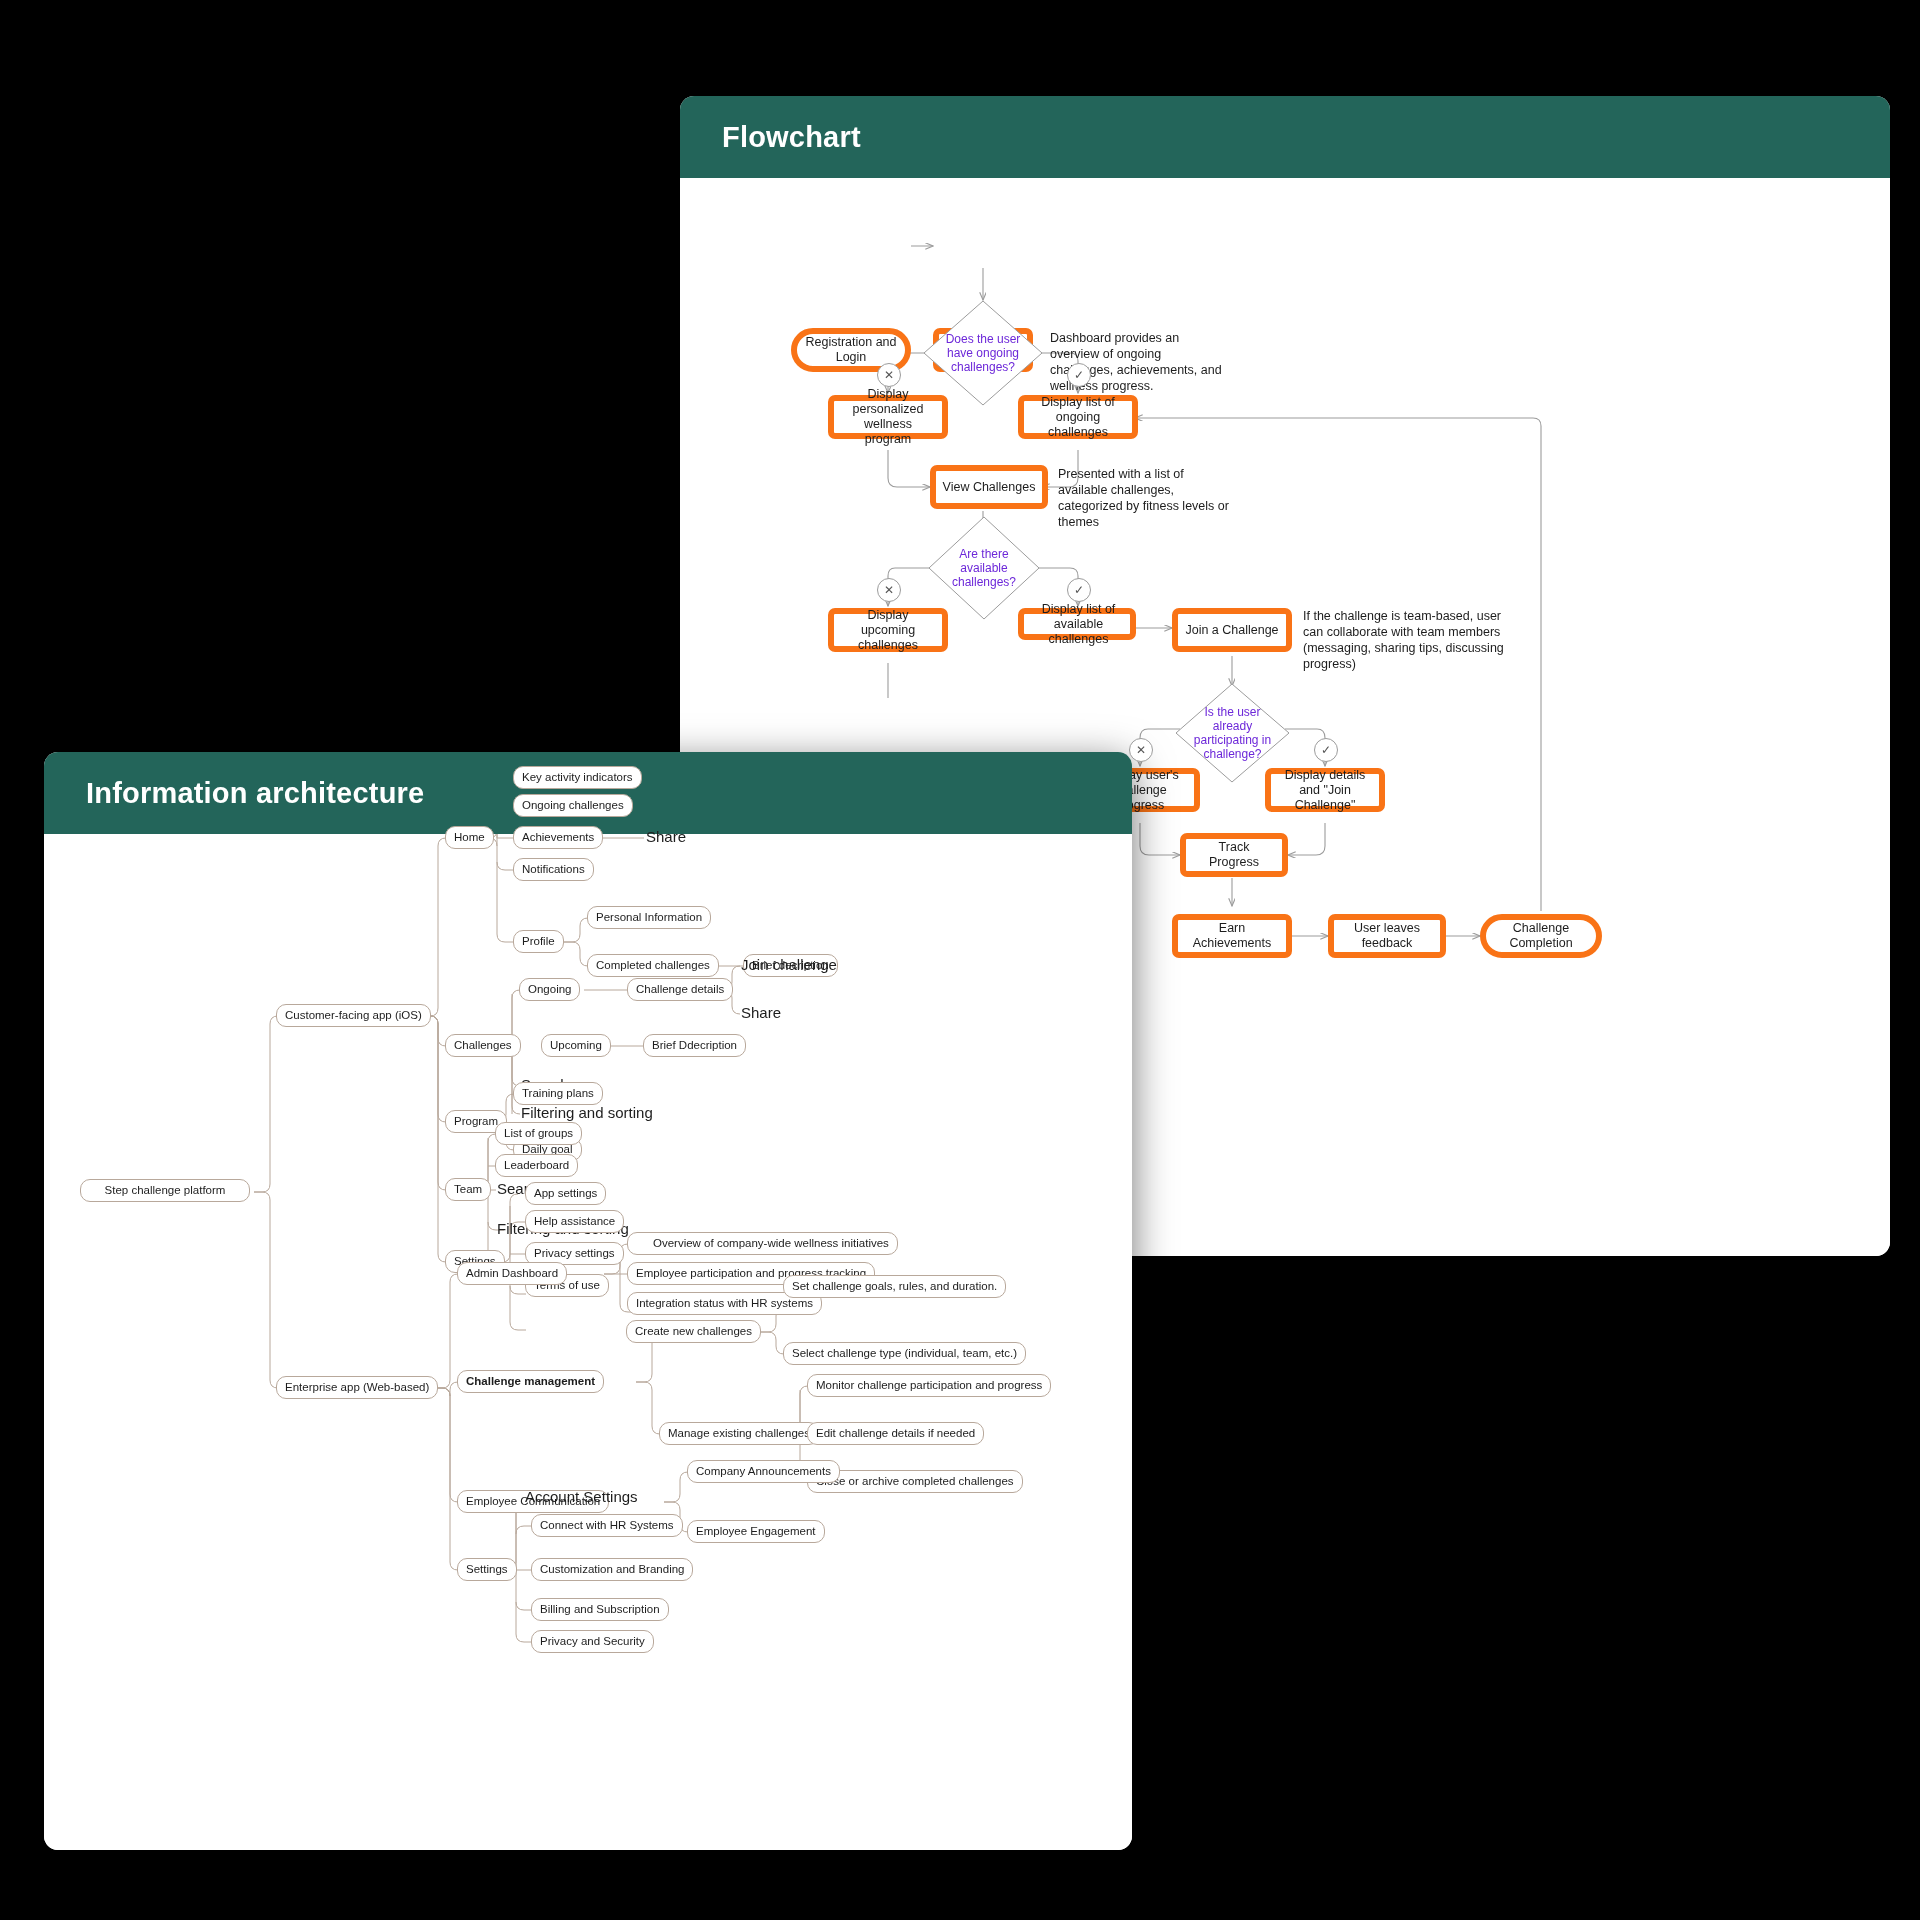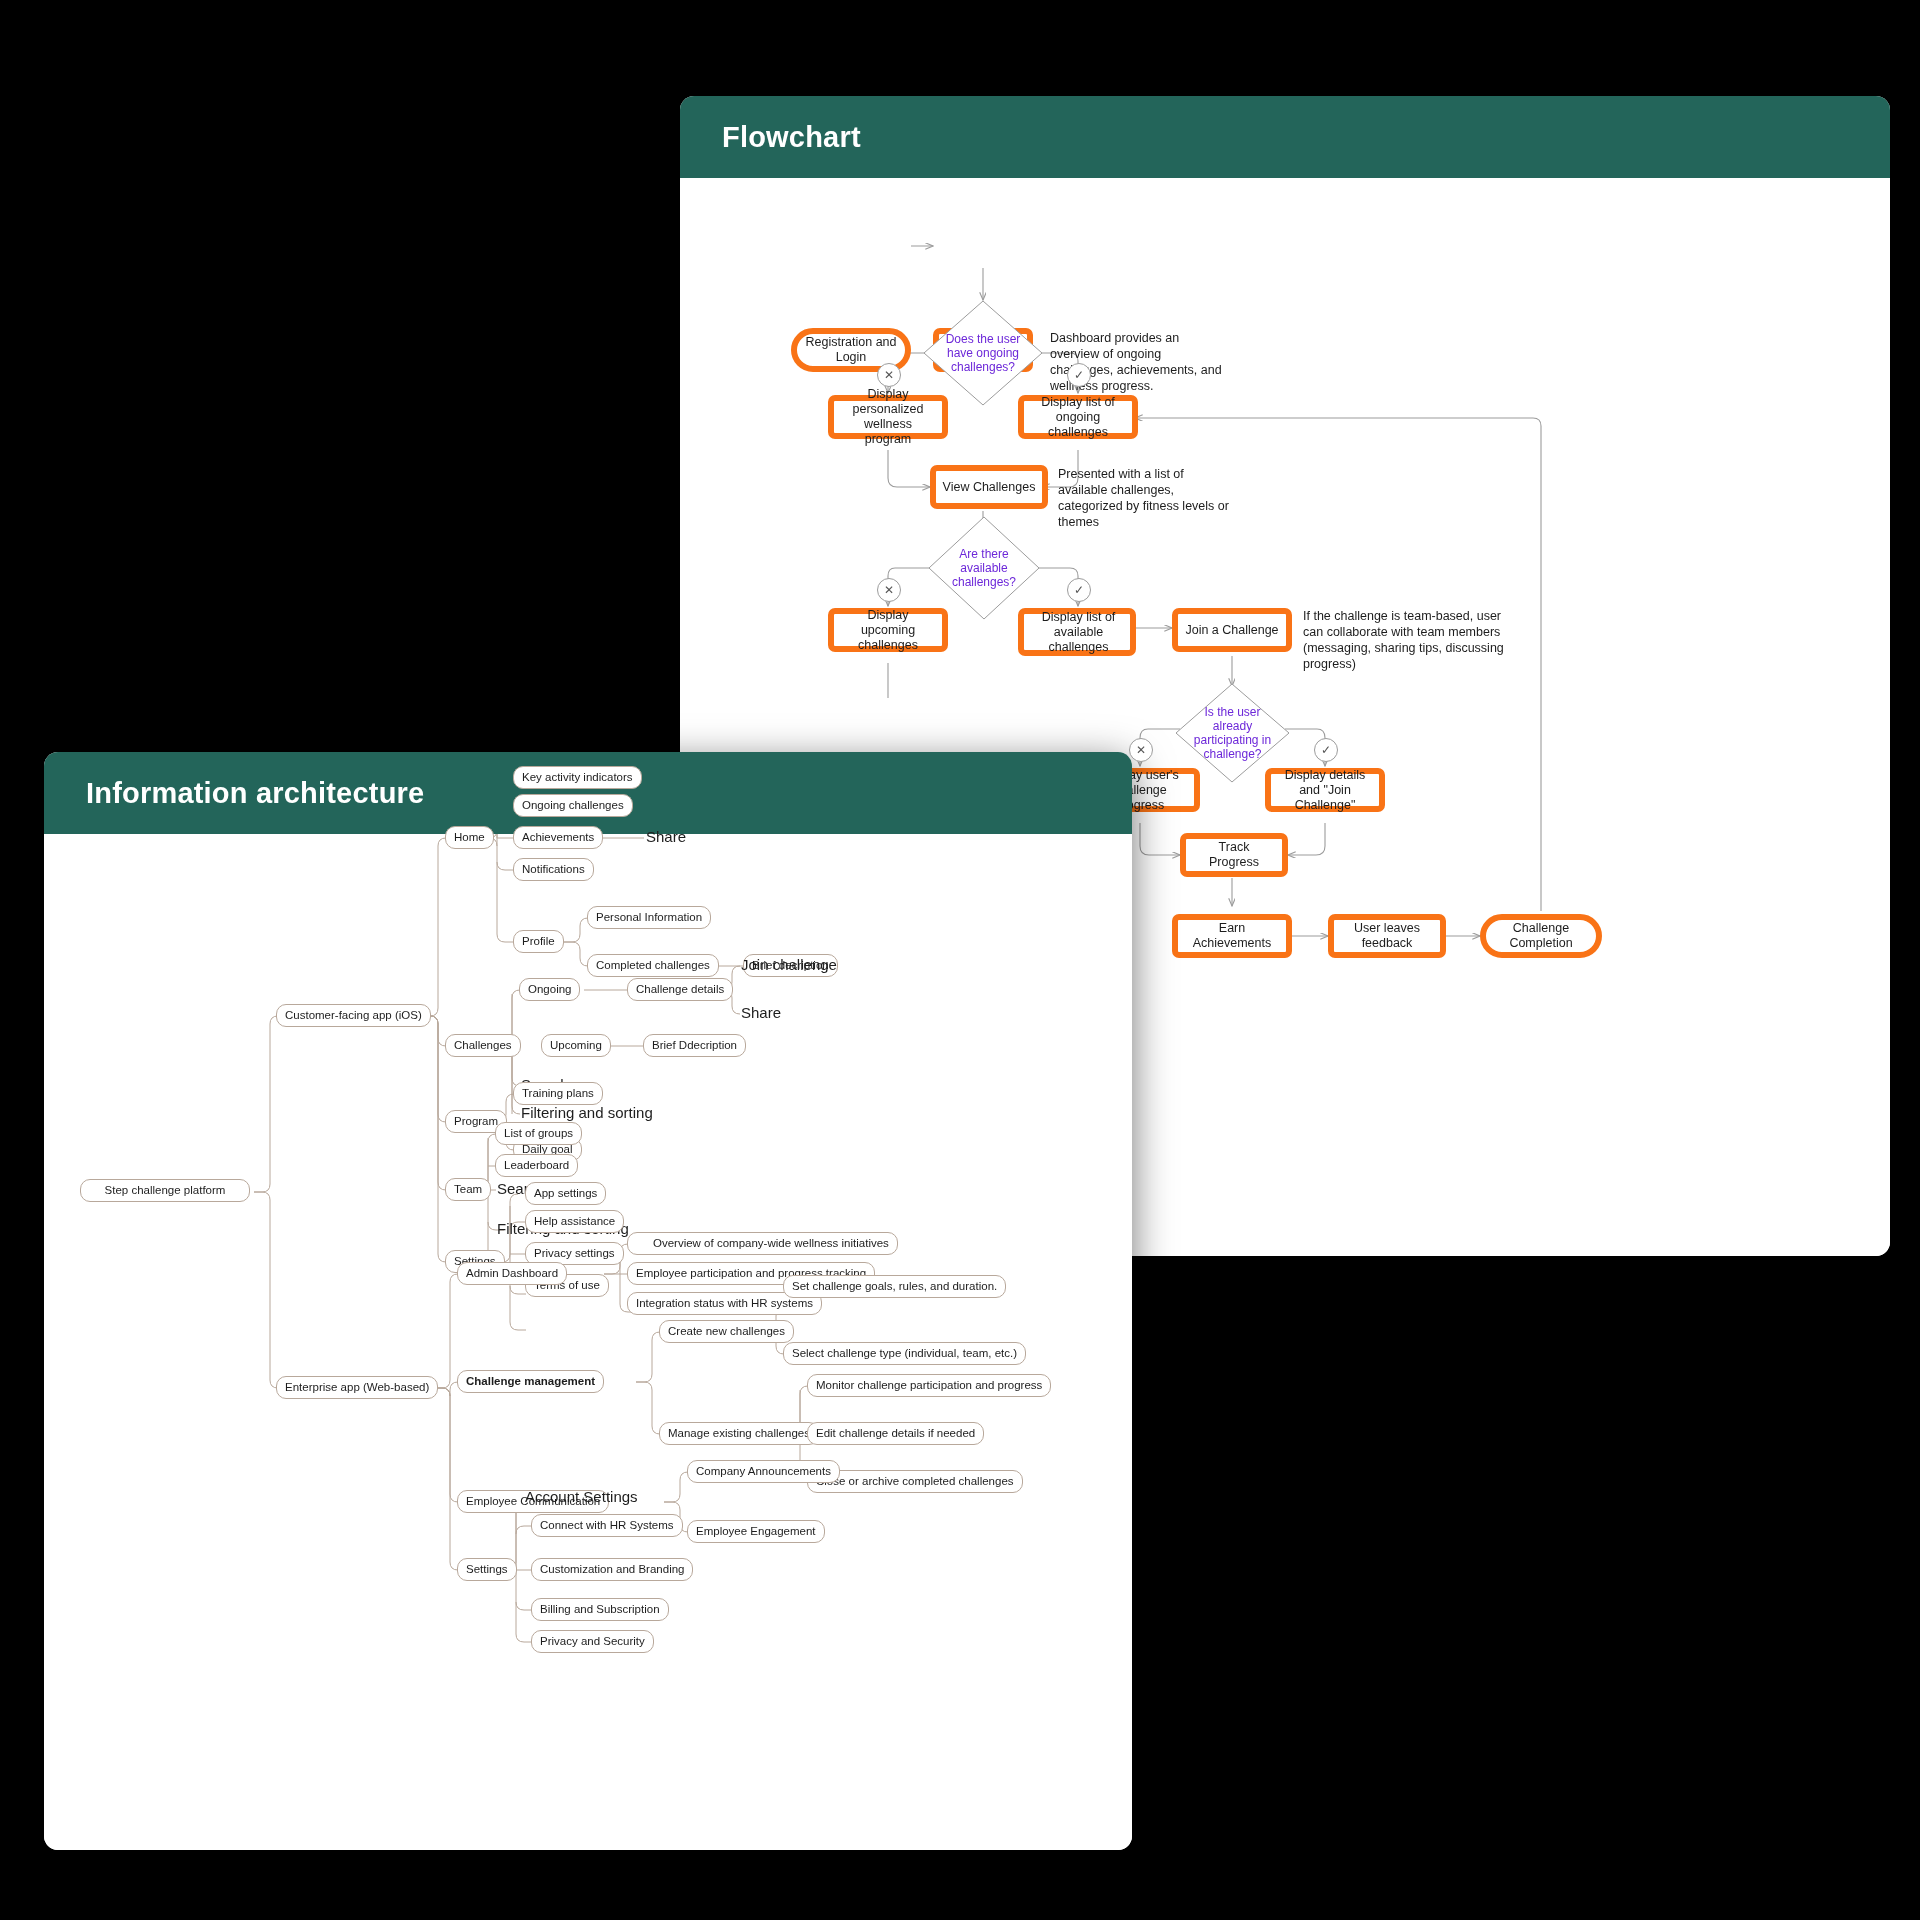--- a/index.html
+++ b/index.html
@@ -134,21 +134,21 @@
           <polygon points="56,1 111,52 56,103 1,52" fill="#fff" stroke="#9c9c9c" stroke-width="1"></polygon>
         </svg>
       <span class="dtext" style="width:82px;">Are there available challenges?</span>
     </div>
     <div class="badge" style="left:197px;top:400px;">✕</div>
     <div class="badge" style="left:387px;top:400px;">✓</div>
 
     <div class="node" style="left:148px;top:430px;width:120px;height:44px;">
       <span>Display upcoming challenges</span>
     </div>
-    <div class="node" style="left:338px;top:430px;width:118px;height:48px;padding-left:9px;">
+    <div class="node" style="left:338px;top:430px;width:118px;height:32px;padding-left:9px;">
       <span>Display list of available challenges</span>
     </div>
     <div class="node" style="left:492px;top:430px;width:120px;height:44px;">
       <span>Join a Challenge</span>
     </div>
     <div class="note" style="left:623px;top:430px;width:205px;">If the challenge is team-based, user can collaborate with team members (messaging, sharing tips, discussing progress)</div>
 
     <div class="diamond" style="left:495px;top:505px;width:115px;height:100px;">
       <svg class="dshape" viewBox="0 0 115 100" preserveAspectRatio="none">
           <polygon points="57,1 114,50 57,99 1,50" fill="#fff" stroke="#9c9c9c" stroke-width="1"></polygon>
@@ -397,21 +397,21 @@
     <div class="ia-node" style="left:583px;top:428px;">
       <span>Employee participation and progress tracking</span>
     </div>
     <div class="ia-node" style="left:583px;top:458px;">
       <span>Integration status with HR systems</span>
     </div>
 
     <div class="ia-node" style="left:413px;top:536px;font-weight:bold;">
       <span>Challenge management</span>
     </div>
-    <div class="ia-node" style="left:615px;top:486px;">
+    <div class="ia-node" style="left:582px;top:486px;">
       <span>Create new challenges</span>
     </div>
     <div class="ia-node" style="left:739px;top:441px;">
       <span>Set challenge goals, rules, and duration.</span>
     </div>
     <div class="ia-node" style="left:739px;top:508px;">
       <span>Select challenge type (individual, team, etc.)</span>
     </div>
     <div class="ia-node" style="left:615px;top:588px;">
       <span>Manage existing challenges</span>

